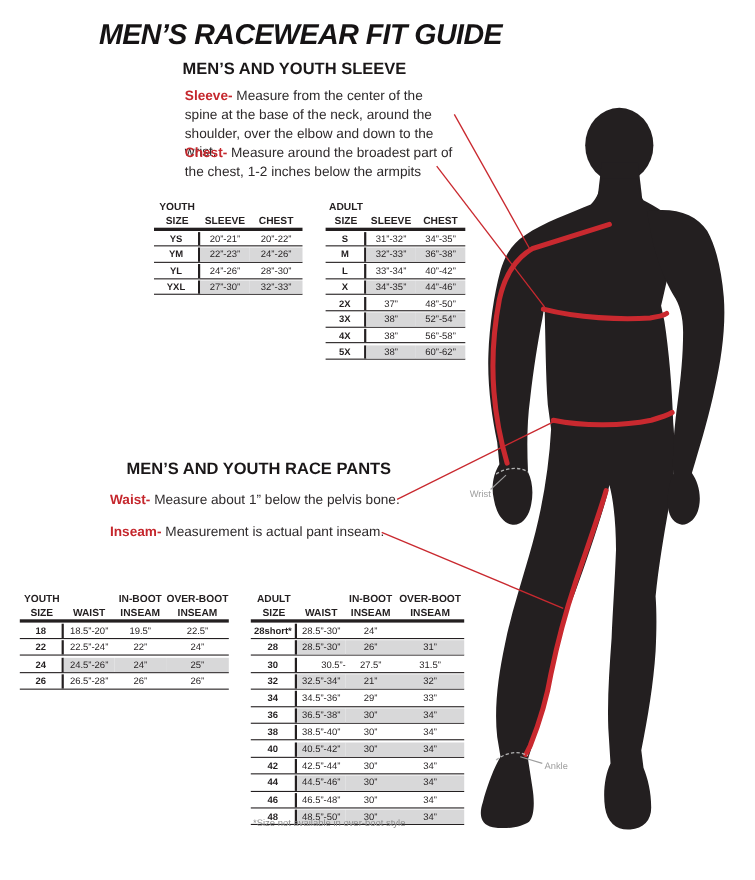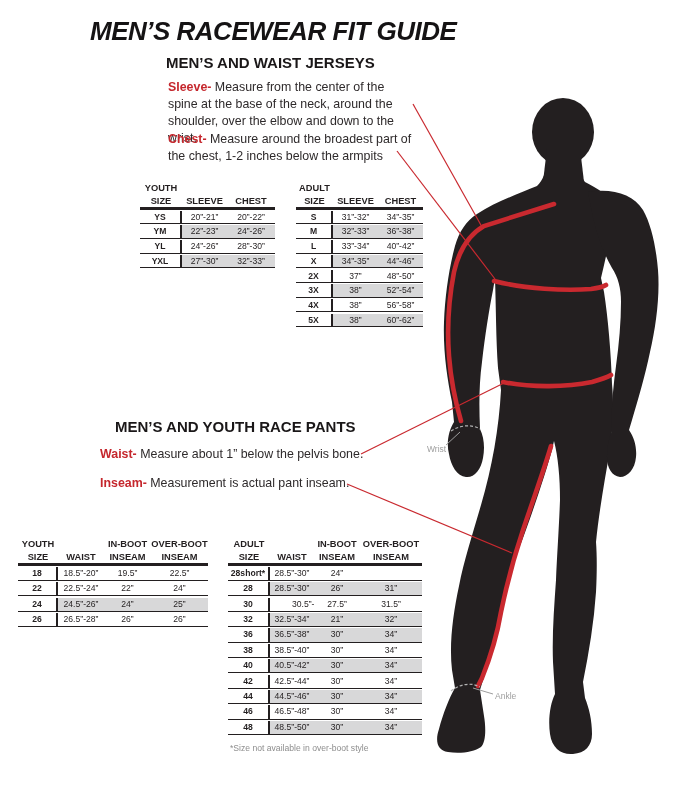--- a/index.html
+++ b/index.html
@@ -118,21 +118,21 @@
   <path fill="none" stroke="#b3b3b3" stroke-width="1.2" stroke-dasharray="3 2" d="M451 431 C460 425 472 424 480 429"></path>
   <line x1="446" y1="445" x2="460" y2="432" stroke="#9e9e9e" stroke-width="1"></line>
   <text x="427" y="452" font-size="8.5" fill="#9e9e9e">Wrist</text>
   <path fill="none" stroke="#b3b3b3" stroke-width="1.2" stroke-dasharray="3 2" d="M451 691 C460 684 471 682 480 687"></path>
   <line x1="493" y1="694" x2="473" y2="688" stroke="#9e9e9e" stroke-width="1"></line>
   <text x="495" y="699" font-size="8.5" fill="#9e9e9e">Ankle</text>
 </svg>
 
 <div class="abs page-title">MEN’S RACEWEAR FIT GUIDE</div>
 
-<div class="abs section-heading" style="left:166px;top:54px;">MEN’S AND WAIST JERSEYS</div>
+<div class="abs section-heading" style="left:166px;top:54px;">MEN’S AND YOUTH SLEEVE</div>
 
 <div class="abs para" style="left:168px;top:79px;width:248px;">
   <span class="redlbl">Sleeve-</span>
   <span>Measure from the center of the spine at the base of the neck, around the shoulder, over the elbow and down to the wrist.</span>
 </div>
 
 <div class="abs para" style="left:168px;top:131px;width:248px;">
   <span class="redlbl">Chest-</span>
   <span>Measure around the broadest part of the chest, 1-2 inches below the armpits</span>
 </div>
@@ -308,20 +308,26 @@
       <div class="tcell dcell" style="width: 44px; padding-left: 22px;">30.5”-32”</div>
       <div class="tcell dcell" style="width: 46px;">27.5”</div>
       <div class="tcell dcell" style="width: 62px;">31.5”</div>
     </div>
     <div class="trow drow shaded">
       <div class="tcell scell" style="width: 42px;">32</div>
       <div class="tcell dcell" style="width: 44px;">32.5”-34”</div>
       <div class="tcell dcell" style="width: 46px;">21”</div>
       <div class="tcell dcell" style="width: 62px;">32”</div>
     </div>
+    <div class="trow drow">
+      <div class="tcell scell" style="width: 42px;">34</div>
+      <div class="tcell dcell" style="width: 44px;">34.5”-36”</div>
+      <div class="tcell dcell" style="width: 46px;">29”</div>
+      <div class="tcell dcell" style="width: 62px;">33”</div>
+    </div>
     <div class="trow drow shaded">
       <div class="tcell scell" style="width: 42px;">36</div>
       <div class="tcell dcell" style="width: 44px;">36.5”-38”</div>
       <div class="tcell dcell" style="width: 46px;">30”</div>
       <div class="tcell dcell" style="width: 62px;">34”</div>
     </div>
     <div class="trow drow">
       <div class="tcell scell" style="width: 42px;">38</div>
       <div class="tcell dcell" style="width: 44px;">38.5”-40”</div>
       <div class="tcell dcell" style="width: 46px;">30”</div>

